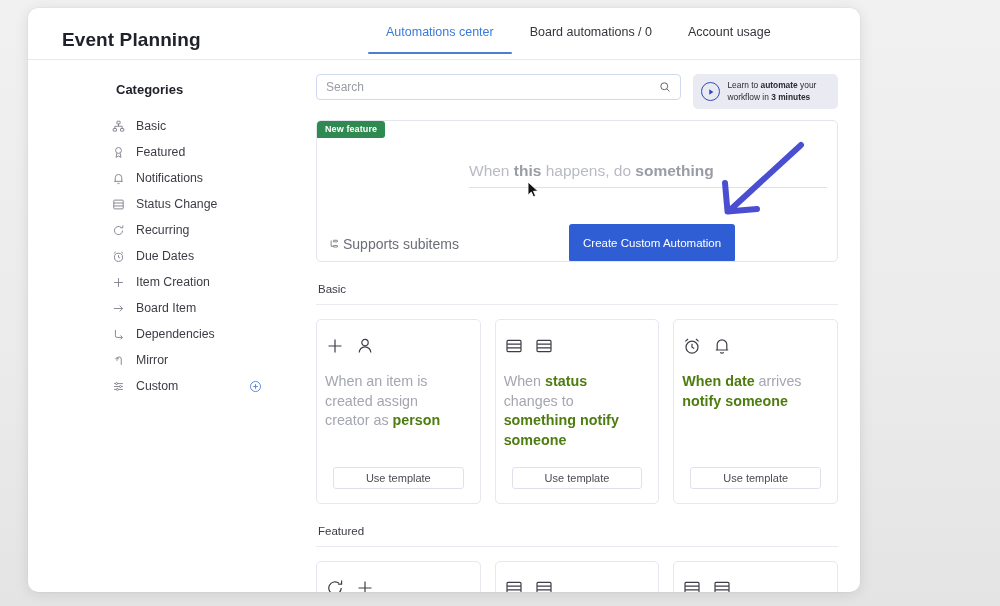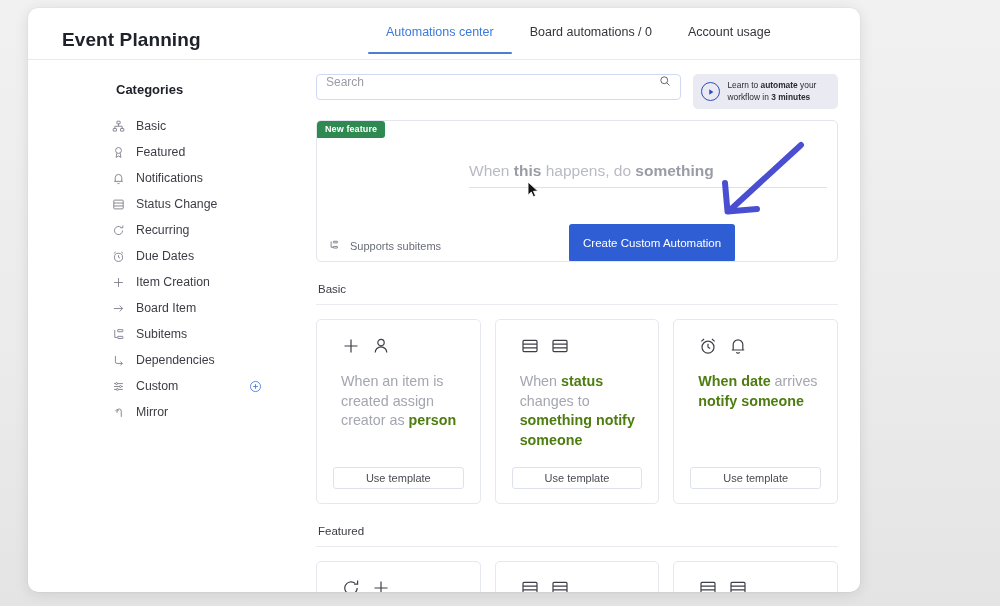--- a/index.html
+++ b/index.html
@@ -69,21 +69,21 @@
   .cat-add {
     margin-left: auto; margin-right: 28px; color: #4d7fd6; display:flex;
   }
 
   
   .main { position: absolute; left: 262px; top: 0; right: 0; bottom: 0; padding: 14px 22px 0 26px; }
 
   .toprow { display: flex; align-items: flex-start; gap: 12px; }
   .search-box {
     width: 380px; height: 26px; border: 1px solid #cfd9ef; border-radius: 4px;
-    display: flex; align-items: flex-start; padding: 0 9px; background: #fff;
+    display: flex; align-items: center; padding: 0 9px; background: #fff;
   }
   .search-box input {
     border: 0; outline: 0; flex: 1; font-size: 12px; color: #4b4c55;
     font-family: "Liberation Sans", sans-serif; background: transparent;
   }
   .search-box input::placeholder { color: #9a9ca6; }
   .search-ico { color: #55565f; display:flex; }
 
   .promo {
     margin-left: auto; width: 150px; height: 35px; background: #e9eaf2;
@@ -117,35 +117,35 @@
   }
   .hero-phrase b { color: #9a9ca6; font-weight: 700; }
   .hero-cta {
     position: absolute; left: 252px; top: 103px;
     background: #2f5ed4; color: #fff; font-size: 11.5px;
     padding: 13px 14px; border-radius: 3px; border: 0; cursor: pointer;
     font-family: "Liberation Sans", sans-serif;
   }
   .hero-sub {
     position: absolute; left: 12px; bottom: 9px;
-    display: flex; align-items: center; gap: 11px; color: #6b6d77; font-size: 11px;
+    display: flex; align-items: center; gap: 4px; color: #6b6d77; font-size: 14px;
   }
   .cursor-arrow { position: absolute; left: 210px; top: 60px; }
   .annot-arrow { position: absolute; left: 392px; top: 18px; pointer-events:none; }
 
   
   .section-title {
     font-size: 11.5px; color: #3a3b44; margin: 21px 0 0 2px;
   }
   .divider { height: 1px; background: #e9ebf1; margin-top: 9px; }
 
   .cards { display: flex; gap: 14px; margin-top: 14px; }
   .card {
     width: 209px; height: 185px; border: 1px solid #e5e8ef; border-radius: 5px;
-    background: #fff; padding: 16px 16px 0 24px; position: relative; cursor: pointer;
+    background: #fff; padding: 16px 16px 0 8px; position: relative; cursor: pointer;
   }
   .card-icons { display: flex; gap: 10px; color: #3d3e47; height: 24px; align-items: center; }
   .card-text {
     margin-top: 12px; font-size: 14.3px; line-height: 1.38; color: #a4a6b0; font-weight: 400;
   }
   .card-text b { color: #4d7c0f; font-weight: 700; }
   .use-template {
     position: absolute; left: 16px; right: 16px; bottom: 14px;
     height: 22px; border: 1px solid #dfe2ea; border-radius: 3px; background: #fff;
     font-size: 11px; color: #4a4b54; display: flex; align-items: center; justify-content: center;
@@ -244,67 +244,57 @@
 
       <div class="cat-item">
         <span class="cat-icon">
           <svg width="13" height="13" viewBox="0 0 16 16" fill="none" stroke="currentColor" stroke-width="1.1">
             <path d="M2.4 8h10.6M9.4 4.4 13 8l-3.6 3.6"></path>
           </svg>
         </span>
         <span class="cat-label">Board Item</span>
       </div>
 
-      <div class="cat-item">
-        <span class="cat-icon">
-          <svg width="13" height="13" viewBox="0 0 16 16" fill="none" stroke="currentColor" stroke-width="1.1">
-            <path d="M3.4 2.4v9.2h3.2"></path>
-              <rect x="7" y="2" width="6.4" height="2.6" rx=".4"></rect>
-            <rect x="7" y="10.3" width="6.4" height="2.6" rx=".4"></rect>
-          </svg>
-        </span>
-        <span class="cat-label">Subitems</span>
-      </div>
 
       <div class="cat-item">
         <span class="cat-icon">
           <svg width="13" height="13" viewBox="0 0 16 16" fill="none" stroke="currentColor" stroke-width="1.1">
             <path d="M4.2 2.4v7.2a2 2 0 0 0 2 2h6.2"></path>
               <path d="M10.4 9.2l2.4 2.4-2.4 2.4"></path>
           </svg>
         </span>
         <span class="cat-label">Dependencies</span>
+      </div>
+
+      <div class="cat-item">
+        <span class="cat-icon">
+          <svg width="13" height="13" viewBox="0 0 16 16" fill="none" stroke="currentColor" stroke-width="1.1">
+            <path d="M11.4 13.4V6.2a2.6 2.6 0 0 0-5.2 0v2.2"></path>
+              <path d="M4 6.4l2.2-2.2L8.4 6.4"></path>
+          </svg>
+        </span>
+        <span class="cat-label">Mirror</span>
       </div>
 
       <div class="cat-item">
         <span class="cat-icon">
           <svg width="13" height="13" viewBox="0 0 16 16" fill="none" stroke="currentColor" stroke-width="1.1">
             <path d="M2.6 4.4h10.8M2.6 8h10.8M2.6 11.6h10.8"></path>
             <circle cx="5.6" cy="4.4" r="1.2" fill="#fff"></circle>
               <circle cx="10.4" cy="8" r="1.2" fill="#fff"></circle>
             <circle cx="6.6" cy="11.6" r="1.2" fill="#fff"></circle>
           </svg>
         </span>
         <span class="cat-label">Custom</span>
         <span class="cat-add">
           <svg width="13" height="13" viewBox="0 0 16 16" fill="none" stroke="currentColor" stroke-width="1.1">
             <circle cx="8" cy="8" r="6.2"></circle>
               <path d="M8 5.1v5.8M5.1 8h5.8"></path>
           </svg>
         </span>
-      </div>
-
-      <div class="cat-item">
-        <span class="cat-icon">
-          <svg width="13" height="13" viewBox="0 0 16 16" fill="none" stroke="currentColor" stroke-width="1.1">
-            <path d="M11.4 13.4V6.2a2.6 2.6 0 0 0-5.2 0v2.2"></path>
-              <path d="M4 6.4l2.2-2.2L8.4 6.4"></path>
-          </svg>
-        </span>
-        <span class="cat-label">Mirror</span>
       </div>
     </div>
 
     <div class="main">
 
       <div class="toprow">
         <div class="search-box">
           <input value="" placeholder="Search" style="">
           <span class="search-ico">
             <svg width="12" height="12" viewBox="0 0 16 16" fill="none" stroke="currentColor" stroke-width="1.2">

